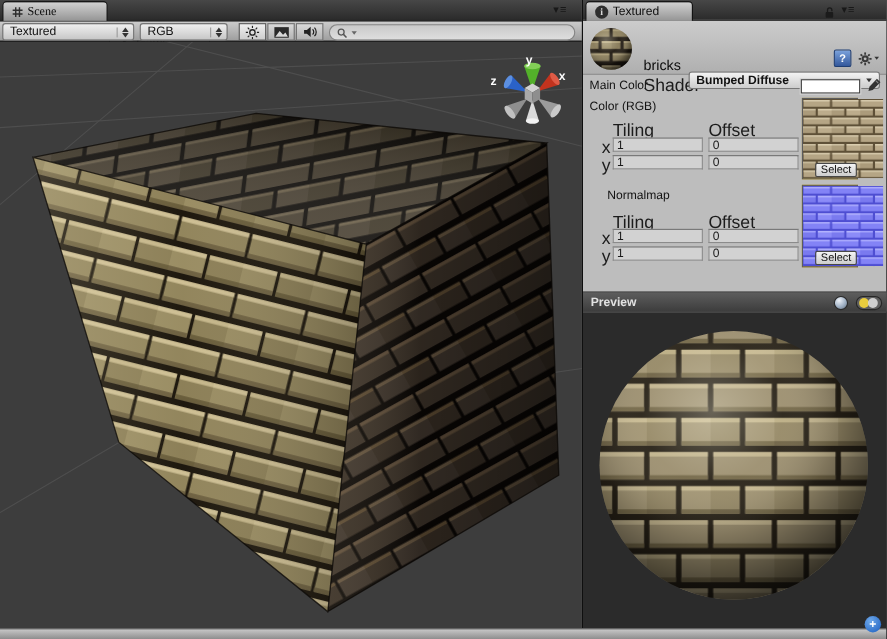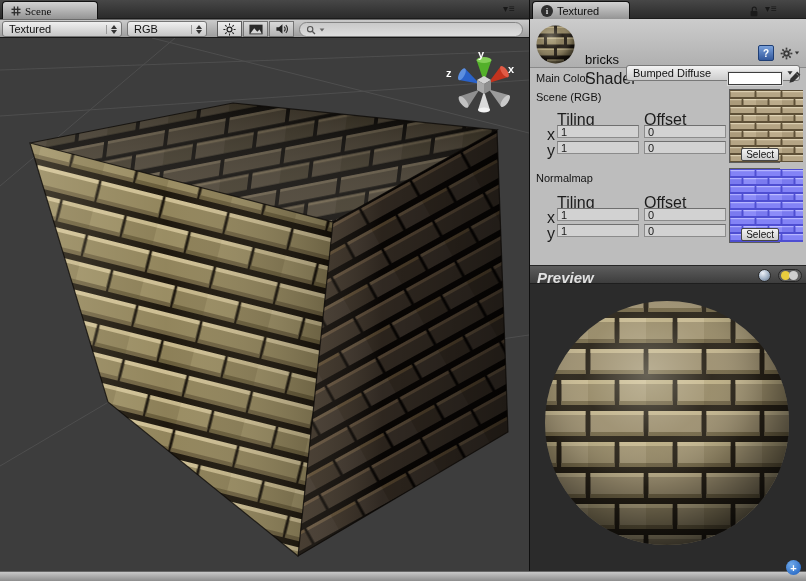--- a/index.html
+++ b/index.html
@@ -62,21 +62,21 @@
     background:linear-gradient(#cccccc,#afafaf);border-bottom:1px solid #898989;
   }
   .mat-name{position:absolute;left:55px;top:33px;font-size:13px;color:#0c0c0c;}
   .lbl{position:absolute;font-size:11px;color:#131313;}
   .lbl.small{font-size:16px;color:#1c1c1c;}
   .shader-dd{
     position:absolute;left:96px;top:46px;width:174px;height:16px;border:1px solid #787878;border-radius:3px;
     background:linear-gradient(#f3f3f3,#cdcdcd);display:flex;align-items:center;
     font-size:11px;color:#111;padding:0 6px;
   }
-  .shader-dd .grow{flex:1;}
+  .shader-dd .grow{flex:1;font-weight:bold;}
   .field{
     position:absolute;height:13px;border:1px solid #8b8b8b;border-top-color:#6f6f6f;
     background:#d2d2d2;font-size:11px;color:#1a1a1a;padding:0 3px;width:82px;
     font-family:"Liberation Sans",sans-serif;outline:none;
   }
   .swatch{position:absolute;left:198px;top:72px;width:54px;height:13px;background:#fff;border:1px solid #3e3e3e;box-shadow:0 0 0 1px #d6d6d6;}
   .thumb{position:absolute;width:51px;border:1px solid #5c5c5c;background:#eab308;}
   .thumb svg{display:block;}
   .select-btn{
     position:absolute;right:0;bottom:1px;height:13px;padding:0 4px;font-size:10px;color:#111;
@@ -92,21 +92,21 @@
   .info-badge{
     width:12px;height:12px;border-radius:50%;background:#2e2e2e;color:#d8d8d8;
     font-size:9px;font-weight:bold;display:flex;align-items:center;justify-content:center;font-family:"Liberation Serif",serif;
   }
   
   .preview-header{
     position:absolute;left:0;top:265px;width:100%;height:19px;
     background:linear-gradient(#5d5d5d,#3d3d3d);
     border-top:1px solid #272727;border-bottom:1px solid #1e1e1e;
   }
-  .preview-title{position:absolute;left:7px;top:3px;font-size:15px;font-weight:bold;color:#e2e2e2;font-style:italic;}
+  .preview-title{position:absolute;left:7px;top:3px;font-size:11px;font-weight:bold;color:#e2e2e2;}
   .ball-btn{
     position:absolute;left:228px;top:3px;width:13px;height:13px;border-radius:50%;
     background:radial-gradient(circle at 35% 28%, #eef2f8, #9fb0c4 55%, #5f6b7a 100%);
     border:1px solid #2a2a2a;
   }
   .light-toggle{
     position:absolute;left:248px;top:3px;width:24px;height:13px;border-radius:7px;
     background:#5e5e5e;border:1px solid #262626;
   }
   .light-toggle .dotA{position:absolute;left:2px;top:1px;width:9px;height:9px;border-radius:50%;background:#e9cd3e;}
@@ -374,21 +374,21 @@
       </div>
     </div>
 
     <div class="lbl" style="left:6px;top:72px;">Main Color</div>
     <div class="swatch"></div>
     <svg class="abs" style="left:258px;top:70px;" width="14" height="15" viewBox="0 0 14 15">
       <path d="M9.2 1.6 l3.2 3.2 -7 7 -3.9 0.9 0.9 -3.9 z" fill="#333"></path>
       <path d="M8.4 3.6 l2 2" stroke="#888" stroke-width="1"></path>
     </svg>
 
-    <div class="lbl" style="left:6px;top:91px;">Scene (RGB)</div>
+    <div class="lbl" style="left:6px;top:91px;">Color (RGB)</div>
 
     <div class="thumb" style="left:199px;top:89px;height:74px;">
       <svg width="73" height="72" viewBox="0 0 73 72">
         <defs>
           <pattern id="bThB" patternUnits="userSpaceOnUse" width="26" height="16">
             <rect width="26" height="16" fill="#5e5037"></rect>
             <rect x="0.5" y="1" width="24" height="6" fill="#b5a585"></rect>
             <rect x="0.5" y="1" width="24" height="1.2" fill="#dcd0b2"></rect>
             <rect x="-12.5" y="9" width="24" height="6" fill="#ab9b7b"></rect>
             <rect x="-12.5" y="9" width="24" height="1.2" fill="#d2c6a8"></rect>
@@ -403,21 +403,21 @@
 
     <div class="lbl small" style="left:27px;top:111px;">Tiling</div>
     <div class="lbl small" style="left:114px;top:111px;">Offset</div>
     <div class="lbl small" style="left:17px;top:126px;">x</div>
     <input class="field" style="left: 27px; top: 125px;" value="1">
     <input class="field" style="left: 114px; top: 125px;" value="0">
     <div class="lbl small" style="left:17px;top:142px;">y</div>
     <input class="field" style="left: 27px; top: 141px;" value="1">
     <input class="field" style="left: 114px; top: 141px;" value="0">
 
-    <div class="lbl" style="left:6px;top:172px;">Normalmap</div>
+    <div class="lbl" style="left:22px;top:172px;">Normalmap</div>
 
     <div class="thumb" style="left:199px;top:168px;height:75px;">
       <svg width="73" height="73" viewBox="0 0 73 73">
         <defs>
           <pattern id="bThN" patternUnits="userSpaceOnUse" width="26" height="16">
             <rect width="26" height="16" fill="#4e4ed2"></rect>
             <rect x="0.5" y="1" width="24" height="6" fill="#8383f6"></rect>
             <rect x="0.5" y="1" width="24" height="1.2" fill="#b5b5ff"></rect>
             <rect x="-12.5" y="9" width="24" height="6" fill="#7a7aef"></rect>
             <rect x="-12.5" y="9" width="24" height="1.2" fill="#acacff"></rect>

